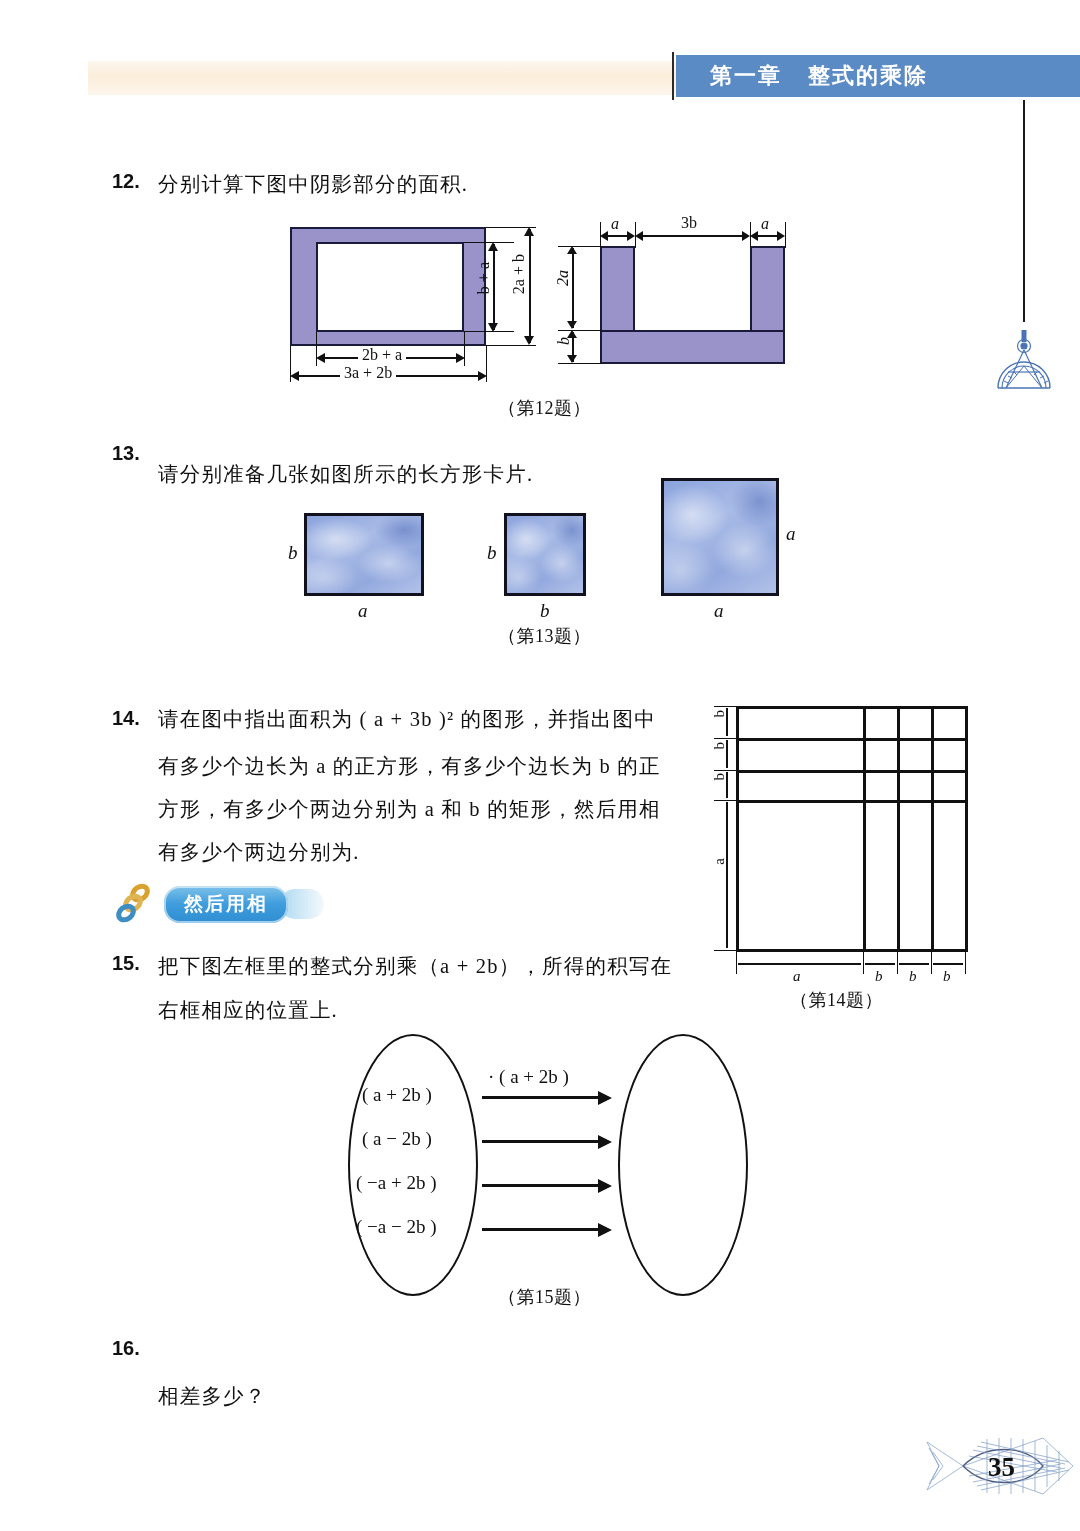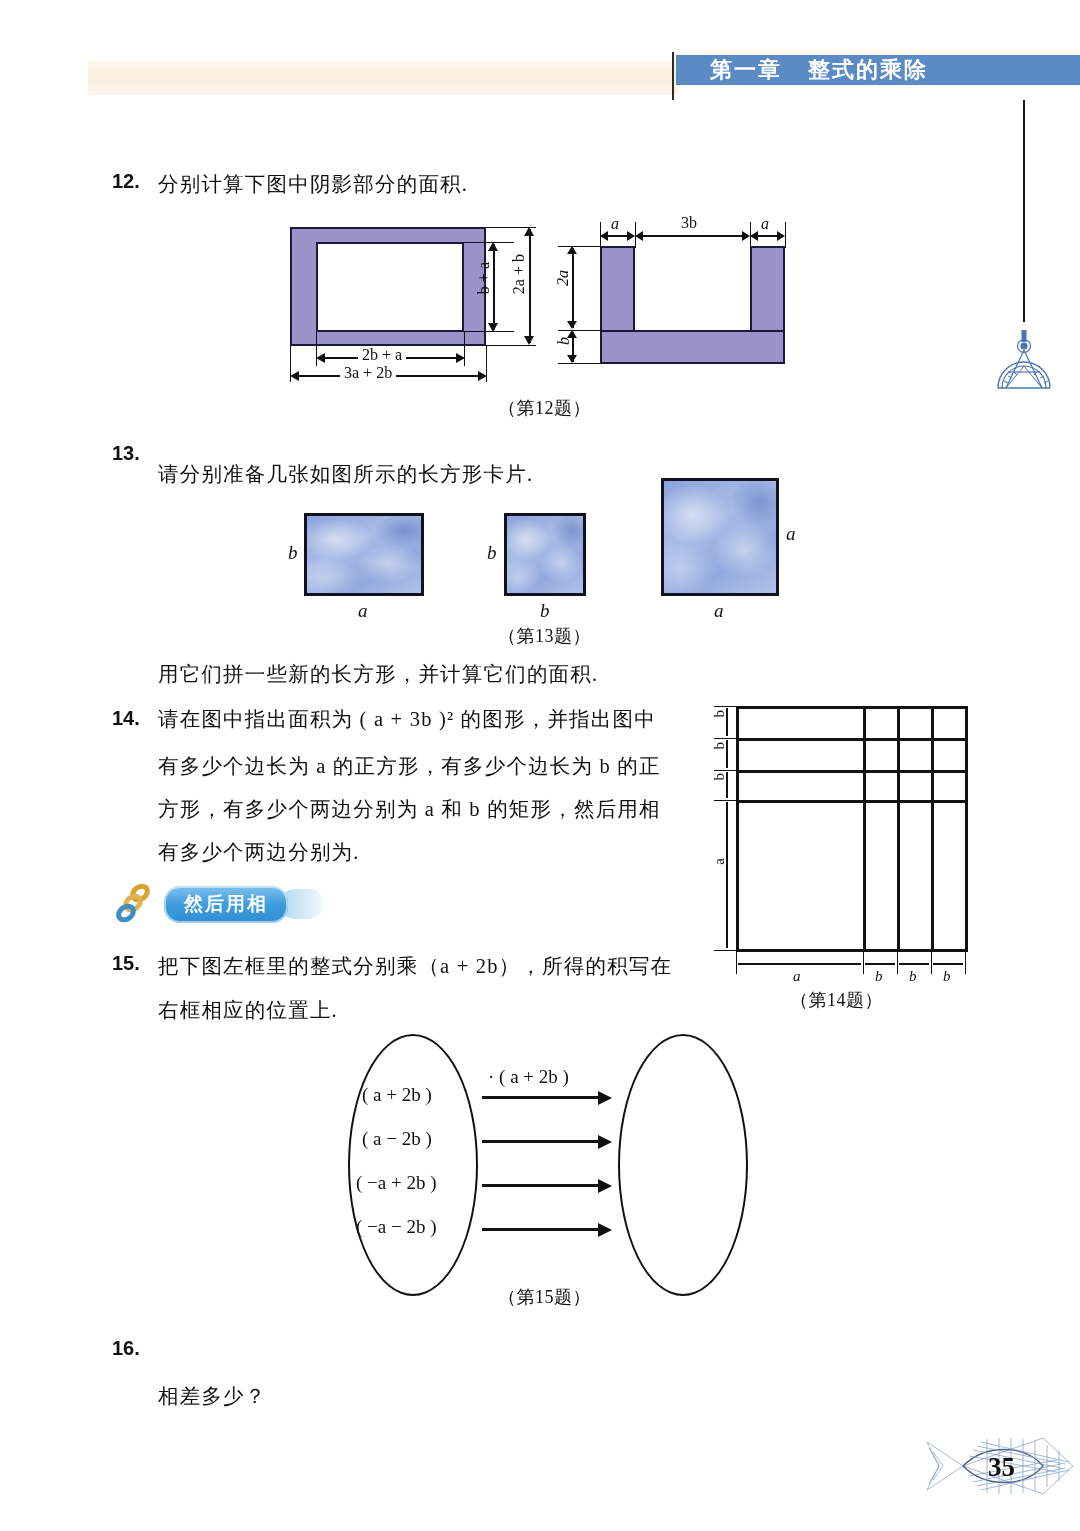--- a/index.html
+++ b/index.html
@@ -13,21 +13,21 @@
   }
   .page{position:absolute;inset:0;}
 
   
   .hdr-wrap{position:absolute;left:0;top:55px;width:1080px;height:48px;}
   .hdr-cream{
     position:absolute;left:88px;top:6px;width:590px;height:34px;
     background:linear-gradient(180deg,#fdf7ee 0%,#fbeedb 45%,#fdf6ec 100%);
   }
   .hdr-bar{
-    position:absolute;left:676px;top:0;width:404px;height:30px;
+    position:absolute;left:676px;top:0;width:404px;height:42px;
     background:#5b8bc4;
     color:#ffffff;
     font-family:"DejaVu Sans","Liberation Sans",sans-serif;
     font-size:22px;font-weight:600;letter-spacing:2px;
     display:flex;align-items:center;
     padding-left:34px;box-sizing:border-box;
   }
   .hdr-bar .ch-sep{display:inline-block;width:26px;}
   .hdr-rule{position:absolute;left:672px;top:-3px;width:2px;height:48px;background:#2a2a2a;}
 
@@ -252,21 +252,20 @@
     <div class="card" style="left:504px;top:513px;width:82px;height:83px;"></div>
     <div class="card-lab" style="left:487px;top:542px;">b</div>
     <div class="card-lab" style="left:540px;top:600px;">b</div>
 
     <div class="card" style="left:661px;top:478px;width:118px;height:118px;"></div>
     <div class="card-lab" style="left:786px;top:523px;">a</div>
     <div class="card-lab" style="left:714px;top:600px;">a</div>
   </div>
 
   <div class="cap" style="left:498px;top:624px;">（第13题）</div>
-  <div class="body-line" style="left:158px;top:660px;">用它们拼一些新的长方形，并计算它们的面积.</div>
 
   <div class="num" style="left:112px;top:707px;">14.</div>
   <div class="body-line" style="left:158px;top:705px;">请在图中指出面积为 ( a + 3b )² 的图形，并指出图中</div>
   <div class="body-line" style="left:158px;top:752px;">有多少个边长为 a 的正方形，有多少个边长为 b 的正</div>
   <div class="body-line" style="left:158px;top:795px;">方形，有多少个两边分别为 a 和 b 的矩形，然后用相</div>
   <div class="body-line" style="left:158px;top:838px;">有多少个两边分别为.</div>
 
   <div class="grid14">
 
     <div class="gline" style="left:24px;top:6px;width:232px;height:2.6px;"></div>

